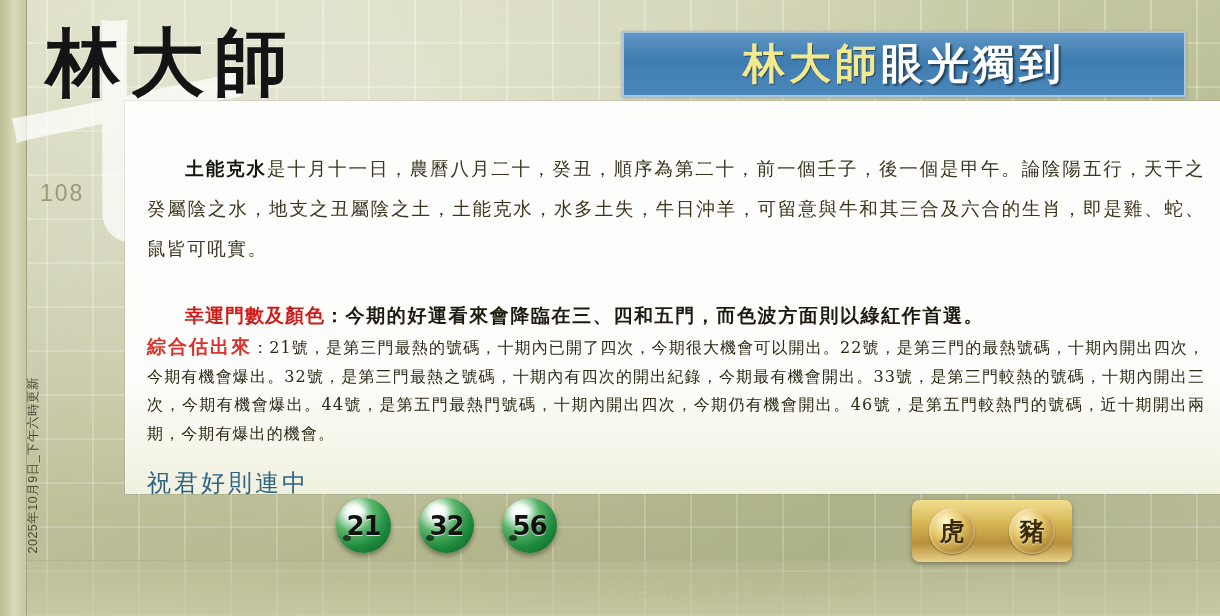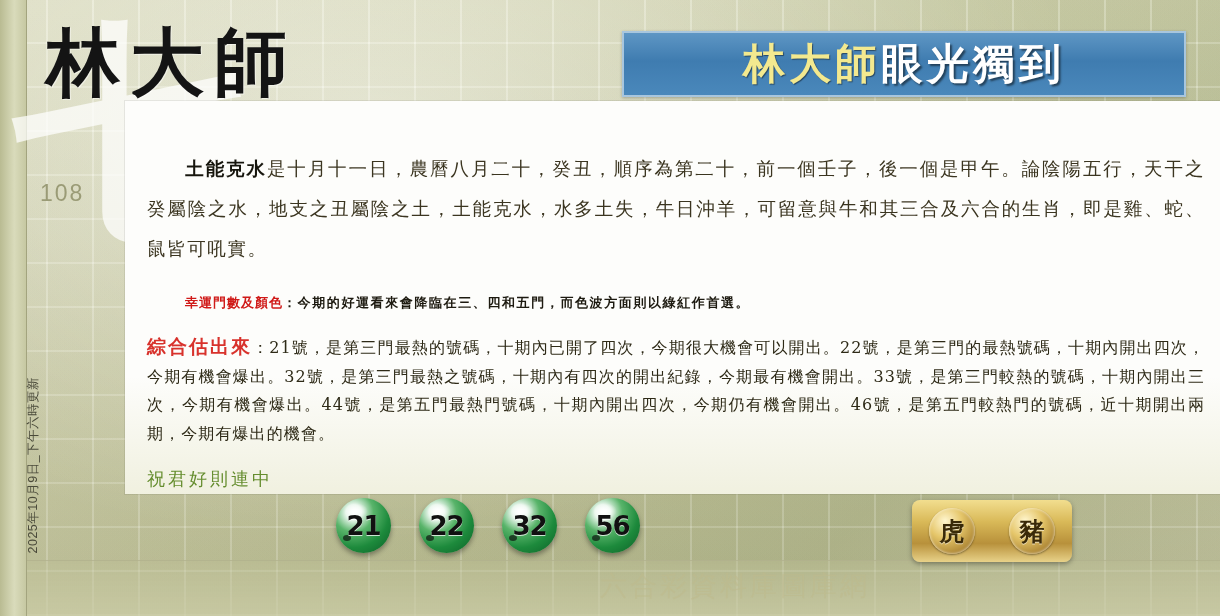--- a/index.html
+++ b/index.html
@@ -95,30 +95,30 @@
   .para{
     position:absolute;left:22px;width:1058px;
     font-family:"DejaVu Serif","Liberation Serif",serif;
     color:#3b3520;
     text-align:justify;
   }
   
   #p1{top:48px;font-size:18.5px;line-height:40px;letter-spacing:1.6px;}
   #p1 .lead{font-weight:bold;color:#16150d;}
   
-  #p2{top:182px;font-size:13px;line-height:40px;letter-spacing:1.6px;}
+  #p2{top:194px;font-size:19px;line-height:40px;letter-spacing:1.6px;}
   #p2 .redlab{color:#d01a18;font-weight:bold;letter-spacing:1px;}
   #p2 .body{color:#1d1a10;font-weight:bold;}
   
   #p3{top:231px;font-size:16px;line-height:28.5px;letter-spacing:1.1px;color:#2e2a17;}
   #p3 .redlab{color:#d8322c;font-weight:bold;font-size:19px;letter-spacing:2px;}
   #sig{
     position:absolute;left:22px;top:366px;
     font-family:"DejaVu Serif","Liberation Serif",serif;
-    font-size:18px;color:#4d7c0f;letter-spacing:3px;
+    font-size:24px;color:#0c4a6e;letter-spacing:3px;
     opacity:.85;
   }
   .indent{display:inline-block;width:38px;}
   
   #balls{
     position:absolute;left:336px;top:498px;
     display:flex;gap:28px;align-items:center;
   }
   .ball{
     position:relative;width:55px;height:55px;border-radius:50%;
@@ -225,25 +225,20 @@
     </div>
 
     <div id="sig">祝君好則連中</div>
   </div>
 
   <div id="balls">
     <div class="ball green">
       <span class="gloss"></span>
       <span class="dot"></span>
       <span class="num">21</span>
-    </div>
-    <div class="ball green">
-      <span class="gloss"></span>
-      <span class="dot"></span>
-      <span class="num">22</span>
     </div>
     <div class="ball green">
       <span class="gloss"></span>
       <span class="dot"></span>
       <span class="num">32</span>
     </div>
     <div class="ball green">
       <span class="gloss"></span>
       <span class="dot"></span>
       <span class="num">56</span>

